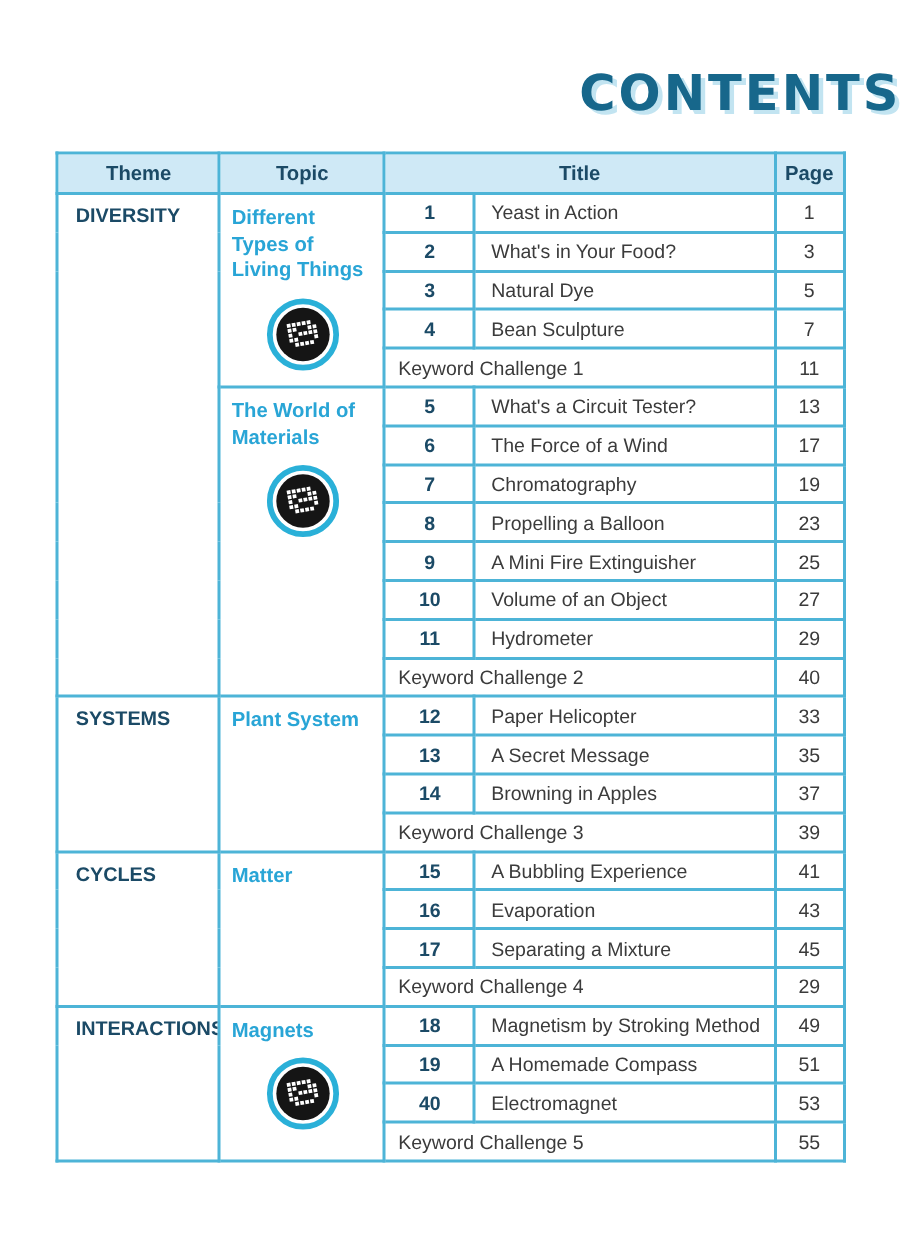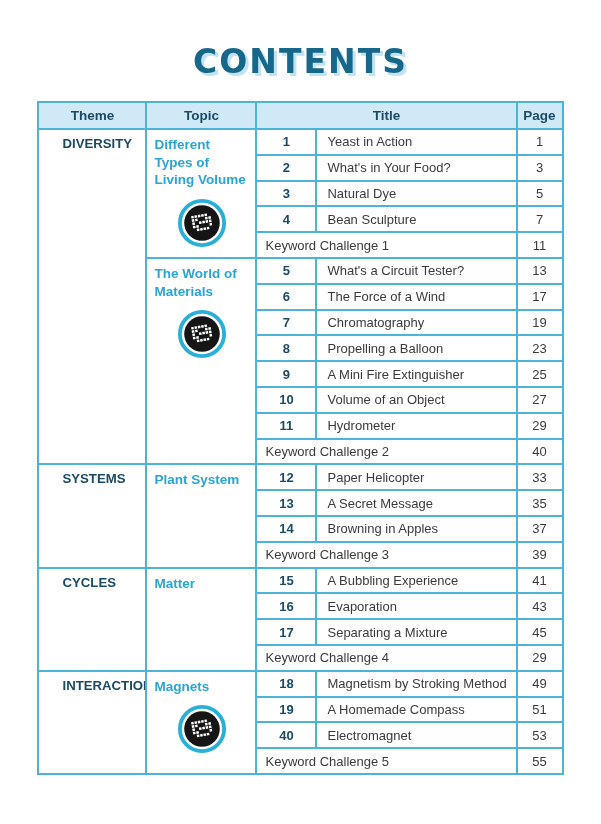--- a/index.html
+++ b/index.html
@@ -4,21 +4,21 @@
 <style>
   * { margin:0; padding:0; box-sizing:border-box; }
   html, body { width:601px; height:824px; }
   body {
     background:#ffffff;
     font-family:"Liberation Sans", sans-serif;
     position:relative;
     overflow:hidden;
   }
   .page-title {
-    text-align:center;
+    text-align:right;
     padding-top:42px;
     margin-bottom:20px;
     font-family:"DejaVu Sans", sans-serif;
     font-weight:bold;
     font-size:33px;
     letter-spacing:2px;
     color:#17678b;
     text-shadow:3px 3px 0 #c2e4f1;
   }
   table.toc {
@@ -37,21 +37,21 @@
     text-align:center;
   }
   .toc td {
     height:25.8px;
     font-size:13px;
     color:#3b3b3b;
     background:#ffffff;
   }
   td.theme-cell {
     vertical-align:top;
-    padding:6px 2px 0 23px;
+    padding:6px 2px 0 11px;
     font-weight:bold;
     color:#1b4a66;
     font-size:13.2px;
   }
   td.topic-cell { vertical-align:top; padding:6px 6px 0 7px; }
   .topic-name {
     font-weight:bold;
     color:#29a5d6;
     font-size:13.5px;
     line-height:1.3;
@@ -80,21 +80,21 @@
       <th>Theme</th>
       <th>Topic</th>
       <th colspan="2">Title</th>
       <th>Page</th>
     </tr>
   </thead>
   <tbody id="toc-body">
       <tr>
         <td class="theme-cell" rowspan="13">DIVERSITY</td>
         <td class="topic-cell" rowspan="5">
-          <div class="topic-name">Different Types of Living Volume</div>
+          <div class="topic-name">Different Types of Living Things</div>
           <div class="qr-wrap">
             <svg width="50" height="50" viewBox="0 0 52 52">
      <circle cx="26" cy="26" r="23" fill="none" stroke="#2ab0d8" stroke-width="4"></circle>
      <circle cx="26" cy="26" r="18.5" fill="#151515"></circle>
      <g transform="rotate(-10 26 26)">
                 <rect x="16" y="17" width="2.6" height="2.6" fill="#ffffff"></rect>
                 <rect x="19.5" y="17" width="2.6" height="2.6" fill="#ffffff"></rect>
                 <rect x="23" y="17" width="2.6" height="2.6" fill="#ffffff"></rect>
                 <rect x="26.5" y="17" width="2.6" height="2.6" fill="#ffffff"></rect>
                 <rect x="30" y="17" width="2.6" height="2.6" fill="#ffffff"></rect>

